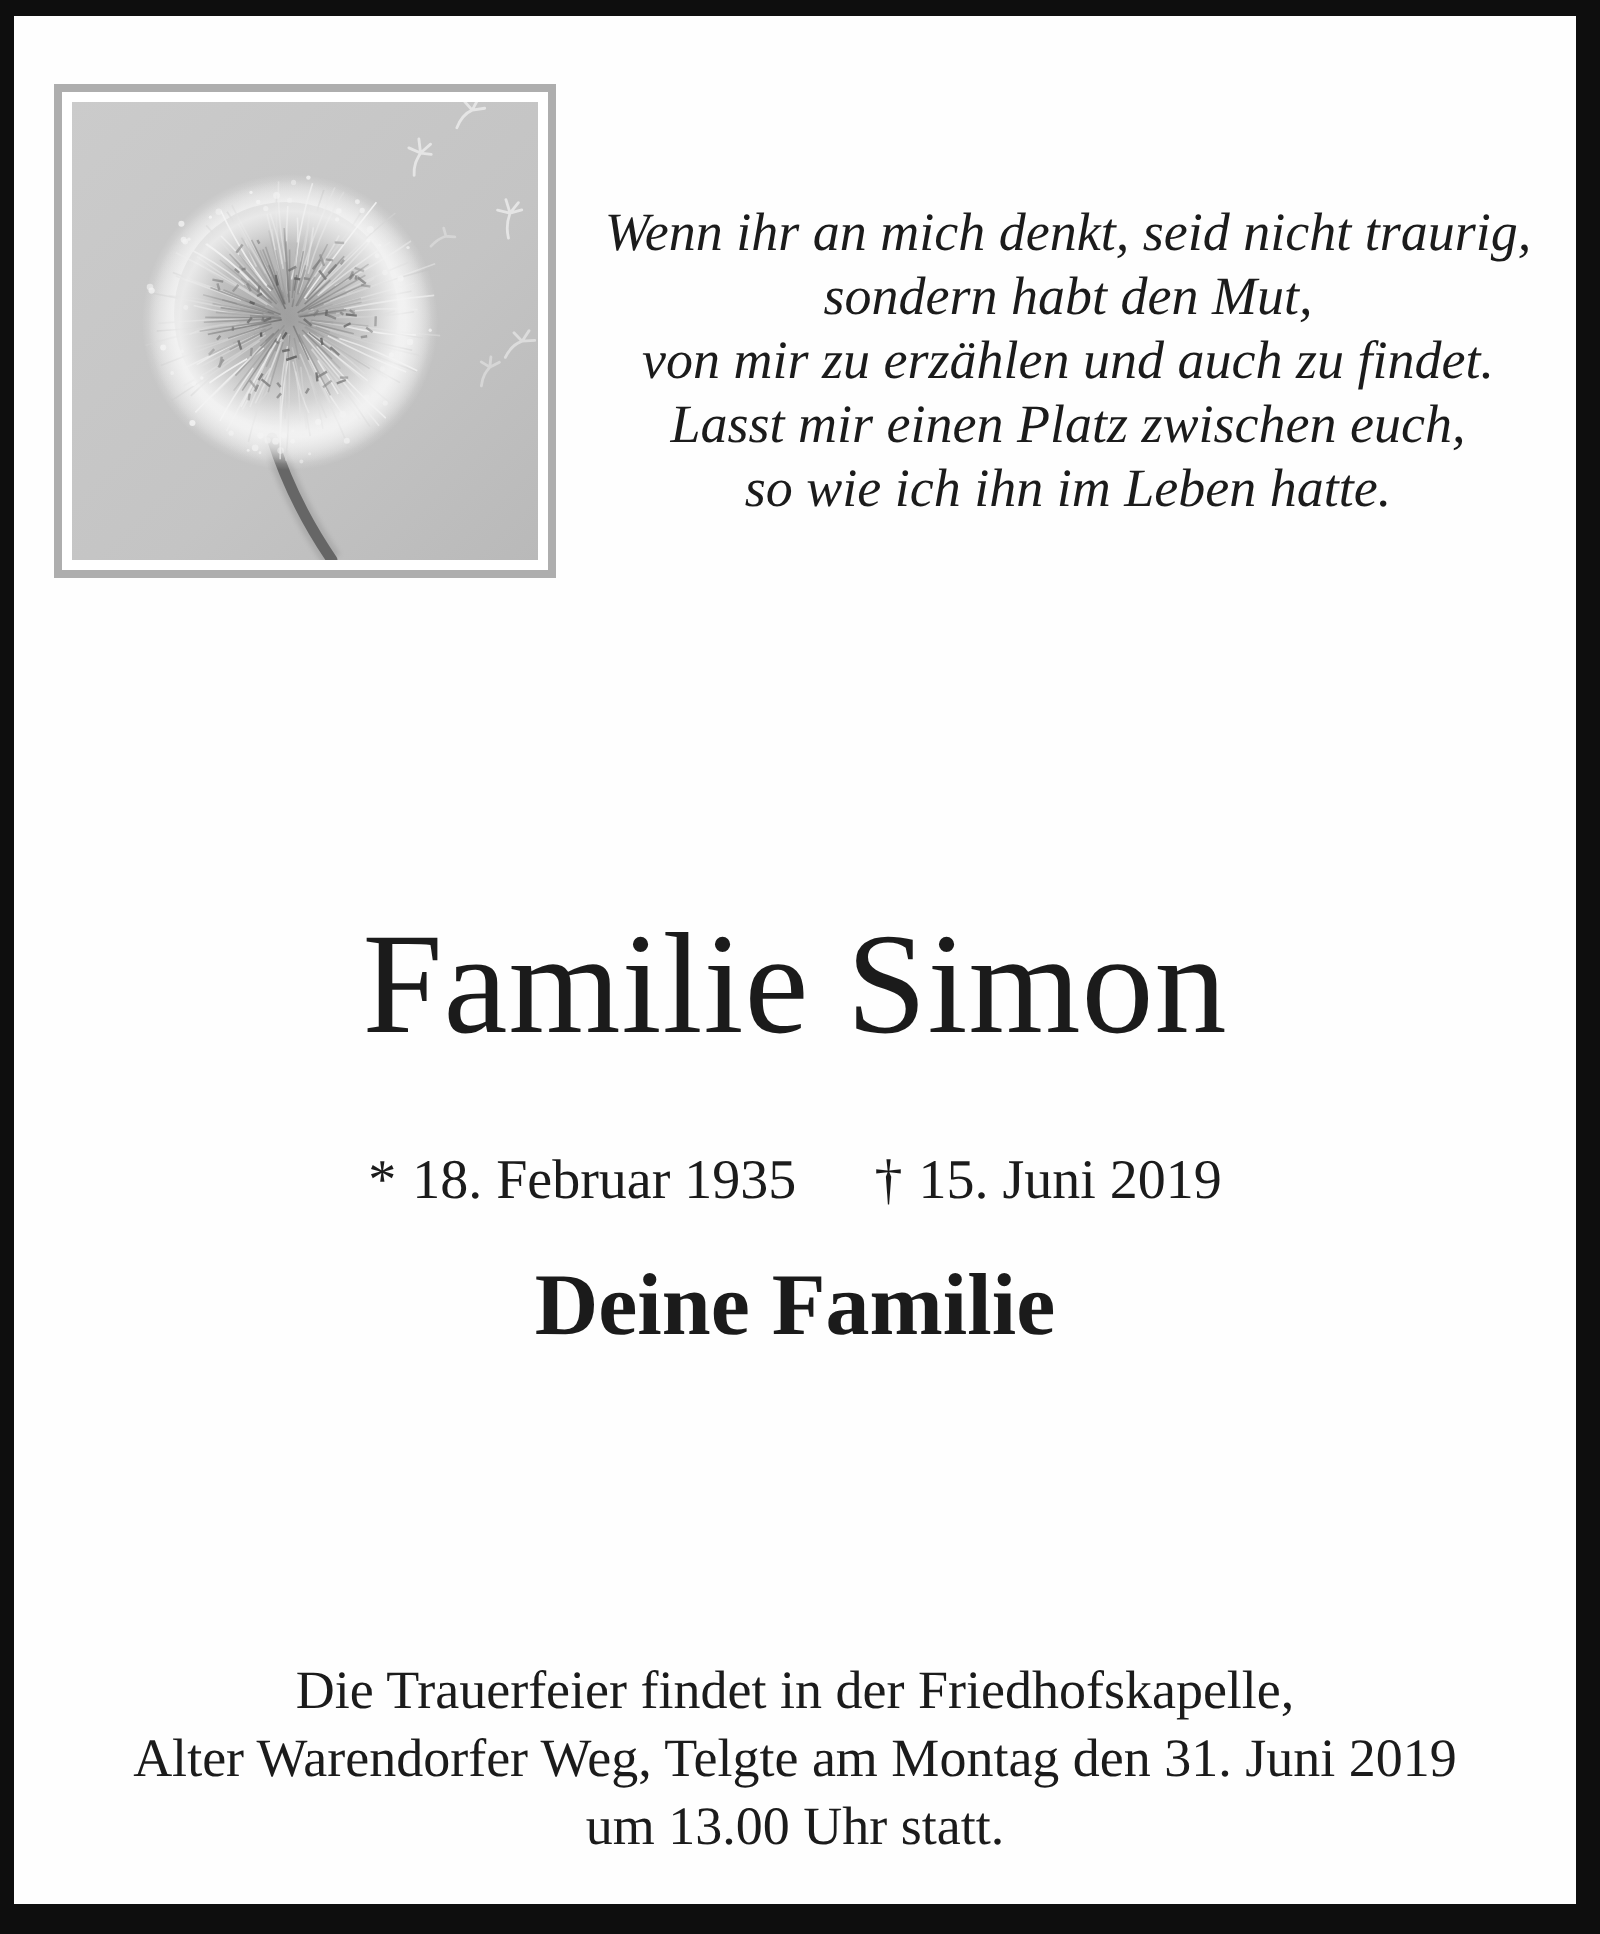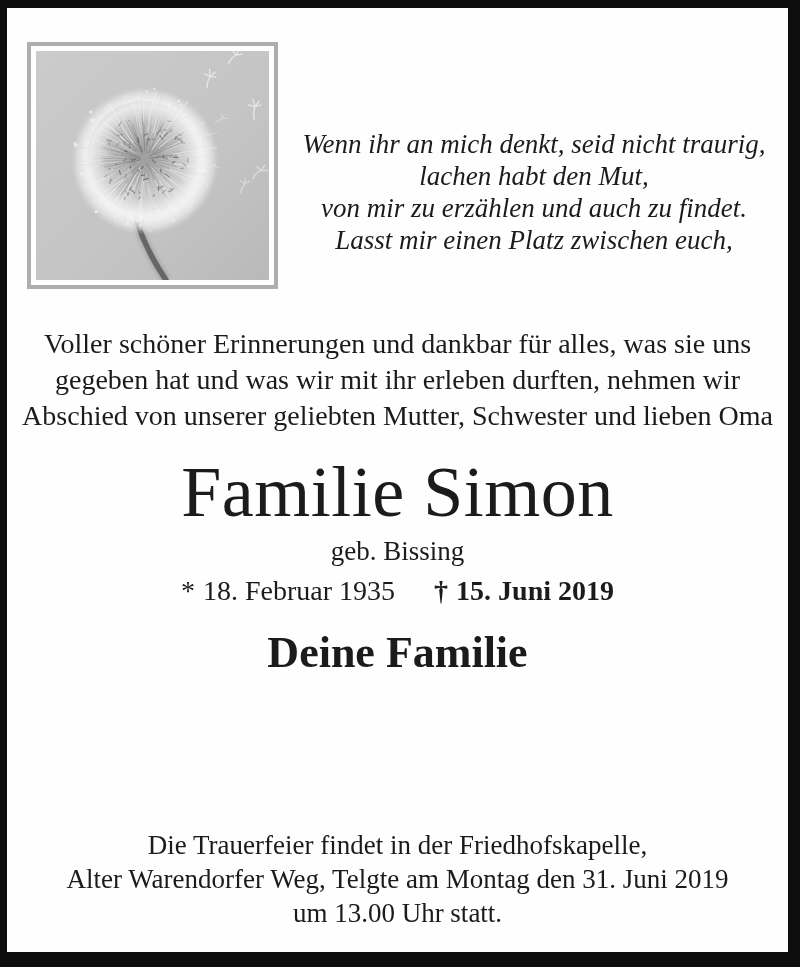--- a/index.html
+++ b/index.html
@@ -36,37 +36,36 @@
   .poem {
     position: absolute;
     left: 273px;
     top: 92px;
     width: 508px;
     text-align: center;
     font-style: italic;
     font-size: 27px;
     line-height: 32px;
     white-space: nowrap;
-    margin-top: 28px;
   }
 
   
   .centered {
     position: absolute;
     left: 0;
     width: 781px;
     text-align: center;
     white-space: nowrap;
   }
   .intro      { top: 318px; font-size: 28px; line-height: 36px; }
   .name       { top: 447px; font-size: 72px; line-height: 74px; letter-spacing: 0.5px; }
   .maiden     { top: 527px; font-size: 27px; line-height: 32px; }
   .dates      { top: 566px; font-size: 28px; line-height: 33px; }
   .dates .date-part { display: inline-block; text-align: center; }
-  .dates .date-part + .date-part { margin-left: 32px; font-weight: bold; }
+  .dates .date-part + .date-part { margin-left: 32px; }
   .dates .life-symbol { margin-right: 8px; }
   .family-sig { top: 621px; font-size: 44px; line-height: 48px; font-weight: bold; }
   .address    { top: 698px; font-size: 27px; line-height: 32px; }
   .funeral    { top: 820px; font-size: 27px; line-height: 34px; }
 </style>
 </head>
 <body>
 
 <div class="sheet">
 
@@ -442,33 +441,28 @@
         </g>
         <g transform="translate(183,66) rotate(30)" opacity="0.5">
           <path d="M0 7 C1 3 2 1 4 -1 M4 -1 l-3 -3 M4 -1 l4 -2"></path>
         </g>
       </g>
     </svg>
   </div>
 
   <div class="poem">
     <div>Wenn ihr an mich denkt, seid nicht traurig,</div>
-    <div>lachen habt den Mut,</div>
+    <div>sondern habt den Mut,</div>
     <div>von mir zu erzählen und auch zu findet.</div>
     <div>Lasst mir einen Platz zwischen euch,</div>
+    <div>so wie ich ihn im Leben hatte.</div>
   </div>
 
-  <div class="centered intro">
-    <div>Voller schöner Erinnerungen und dankbar für alles, was sie uns</div>
-    <div>gegeben hat und was wir mit ihr erleben durften, nehmen wir</div>
-    <div>Abschied von unserer geliebten Mutter, Schwester und lieben Oma</div>
-  </div>
 
   <div class="centered name">Familie Simon</div>
-  <div class="centered maiden">geb. Bissing</div>
 
   <div class="centered dates">
     <span class="date-part"><span class="life-symbol">*</span><span>18. Februar 1935</span></span>
     <span class="date-part"><span class="life-symbol">†</span><span>15. Juni 2019</span></span>
   </div>
 
   <div class="centered family-sig">Deine Familie</div>
 
 
   <div class="centered funeral">

